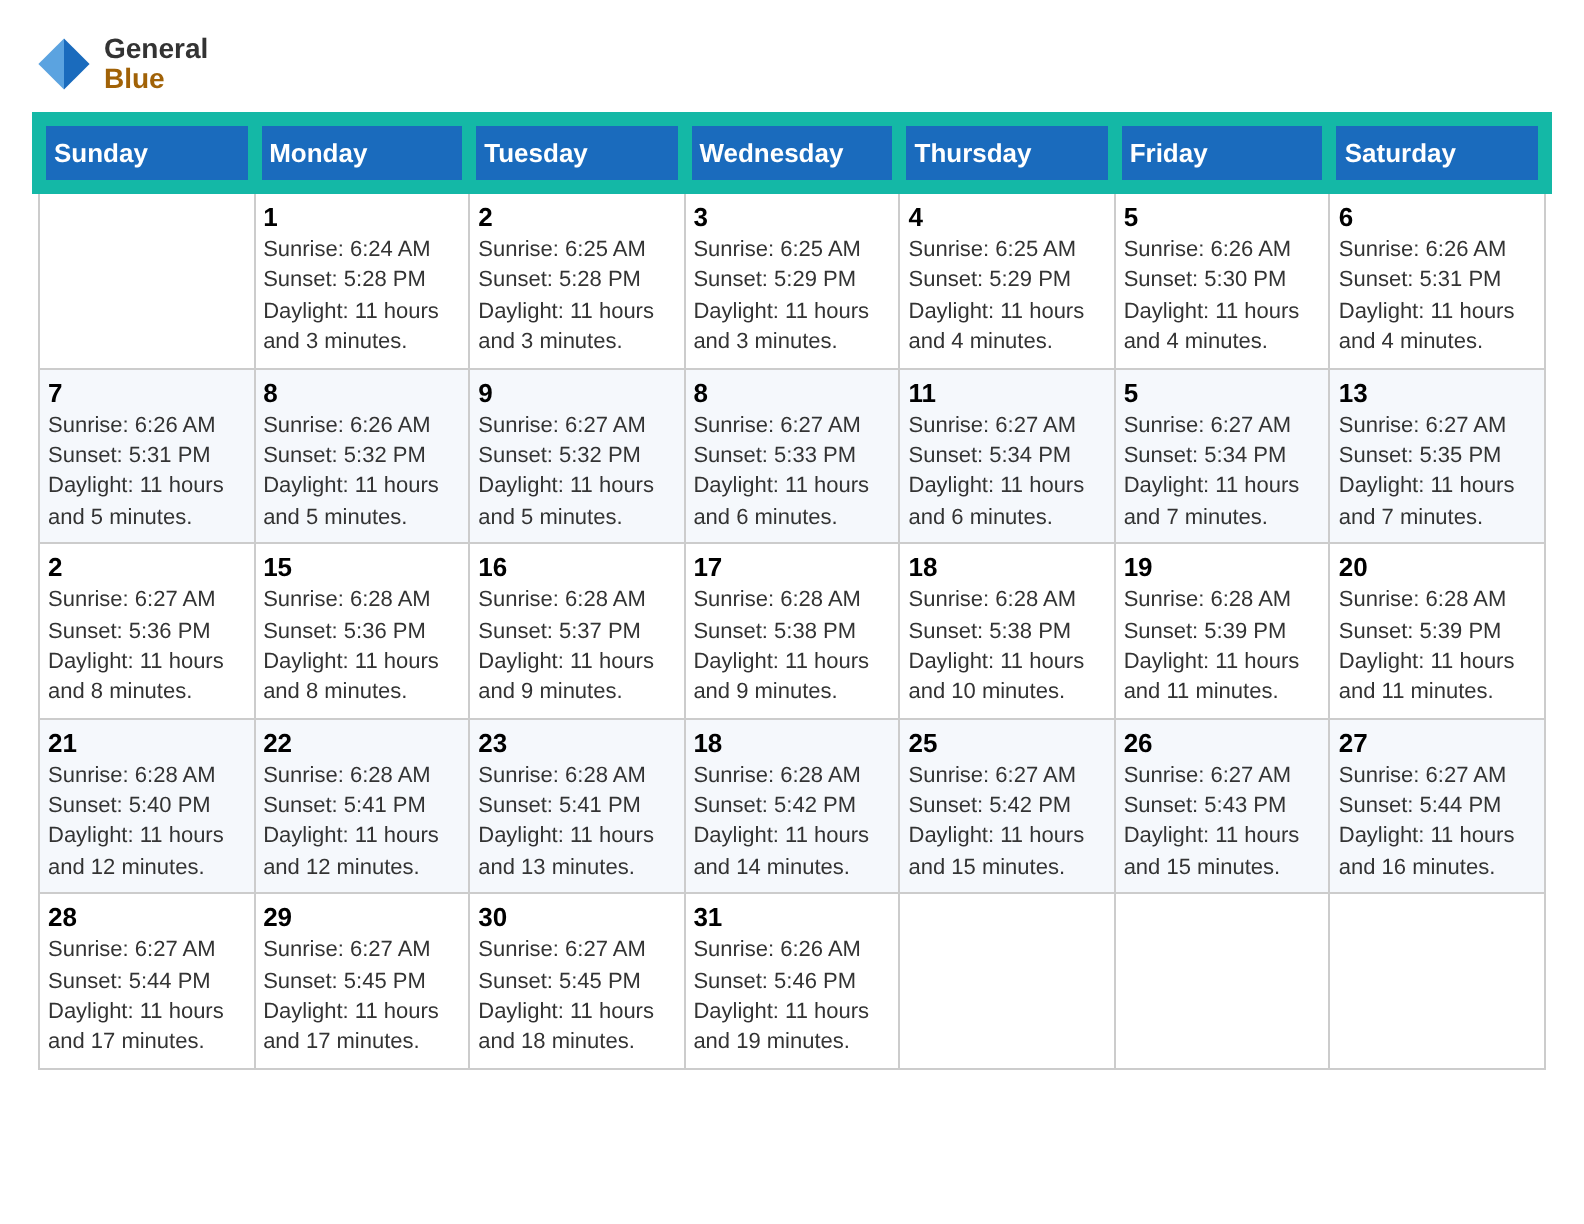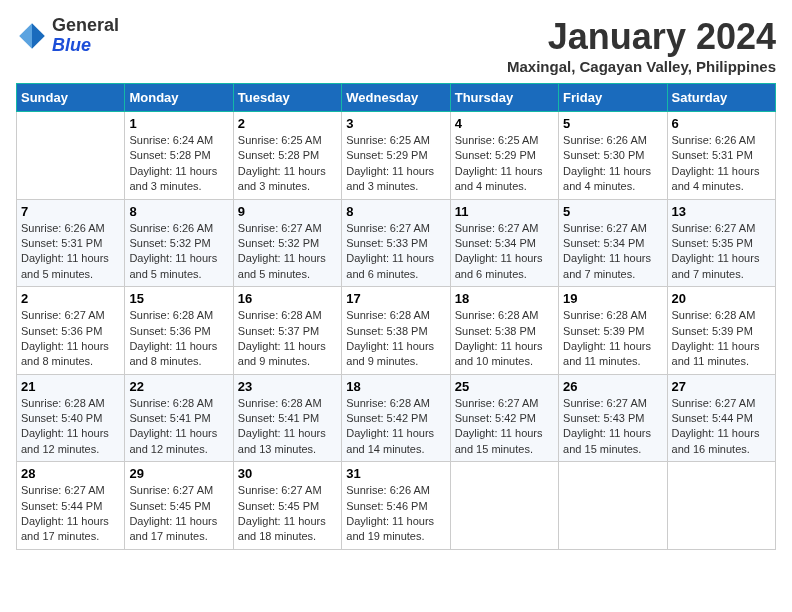--- a/index.html
+++ b/index.html
@@ -15,26 +15,26 @@
       justify-content: space-between;
       align-items: flex-start;
       margin-bottom: 8px;
     }
     .logo {
       display: flex;
       align-items: center;
       gap: 4px;
     }
     .logo-text {
-      font-size: 18px;
+      font-size: 14px;
       font-weight: bold;
       line-height: 1.1;
     }
     .logo-text .general { color: #333; }
-    .logo-text .blue { color: #1d4ed8; font-style: italic; }
+    .logo-text .blue { color: #a16207; }
     .logo-icon {
       width: 32px;
       height: 32px;
     }
     .title-block {
       text-align: right;
     }
     .month-title {
       font-size: 36px;
       font-weight: bold;
@@ -50,21 +50,21 @@
       border-collapse: collapse;
       font-size: 11px;
     }
     .calendar th {
       background: #1a6bbd;
       color: #fff;
       padding: 6px 4px;
       text-align: left;
       font-size: 13px;
       font-weight: bold;
-      border: 1px solid #14b8a6;
+      border: 7px solid #14b8a6;
     }
     .calendar td {
       border: 1px solid #ccc;
       vertical-align: top;
       padding: 4px;
       width: calc(100% / 7);
       min-height: 80px;
       background: #fff;
     }
     .calendar tr:nth-child(even) td {
@@ -91,24 +91,20 @@
   <div class="logo">
     <svg class="logo-icon" viewBox="0 0 40 40">
       <polygon points="20,4 36,20 20,36" fill="#1a6bbd"></polygon>
       <polygon points="4,20 20,4 20,36" fill="#5ba3e0"></polygon>
     </svg>
     <div class="logo-text">
       <div><span class="general">General</span></div>
       <div><span class="blue">Blue</span></div>
     </div>
   </div>
-  <div class="title-block">
-    <div class="month-title">January 2024</div>
-    <div class="location">Maxingal, Cagayan Valley, Philippines</div>
-  </div>
 </div>
 
 <table class="calendar">
   <thead>
     <tr>
     <th>Sunday</th>
         <th>Monday</th>
         <th>Tuesday</th>
         <th>Wednesday</th>
         <th>Thursday</th>

